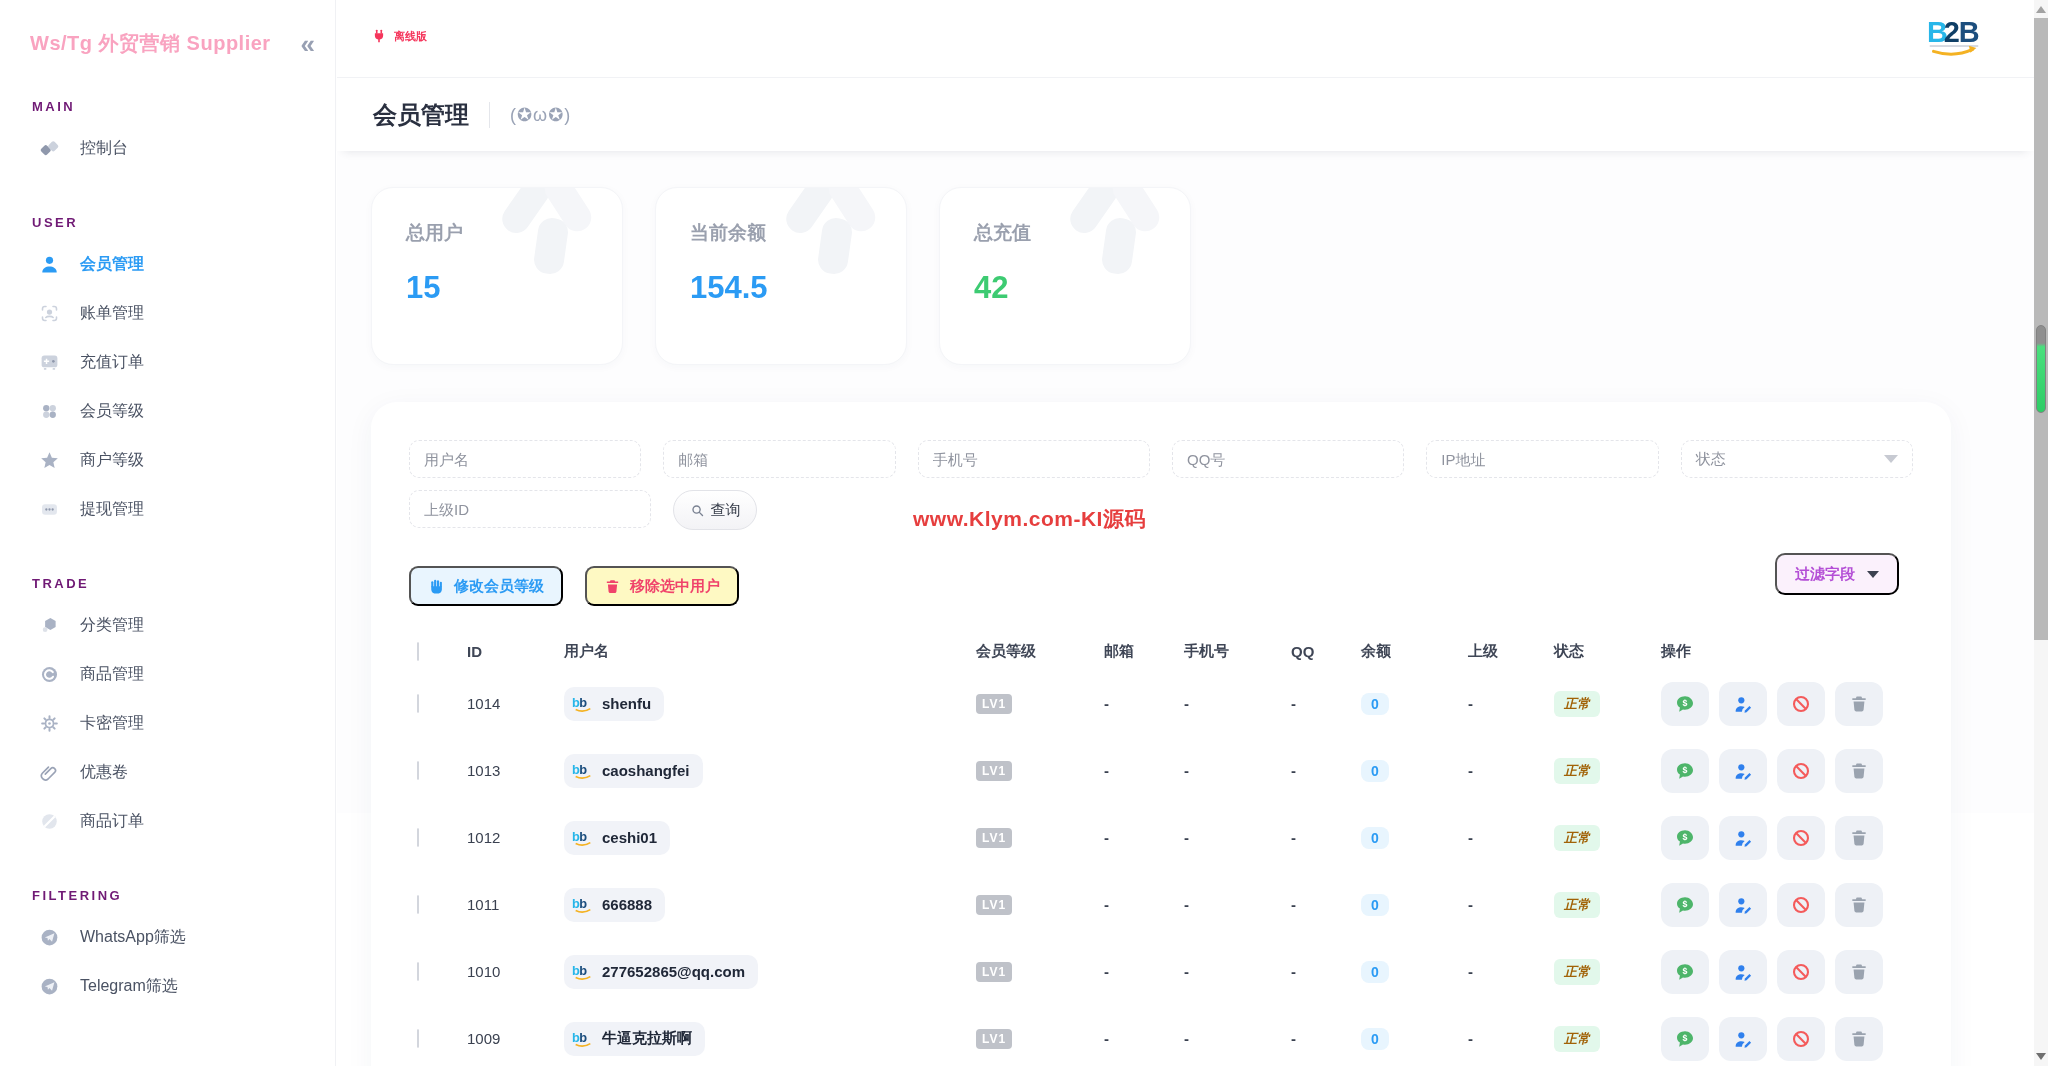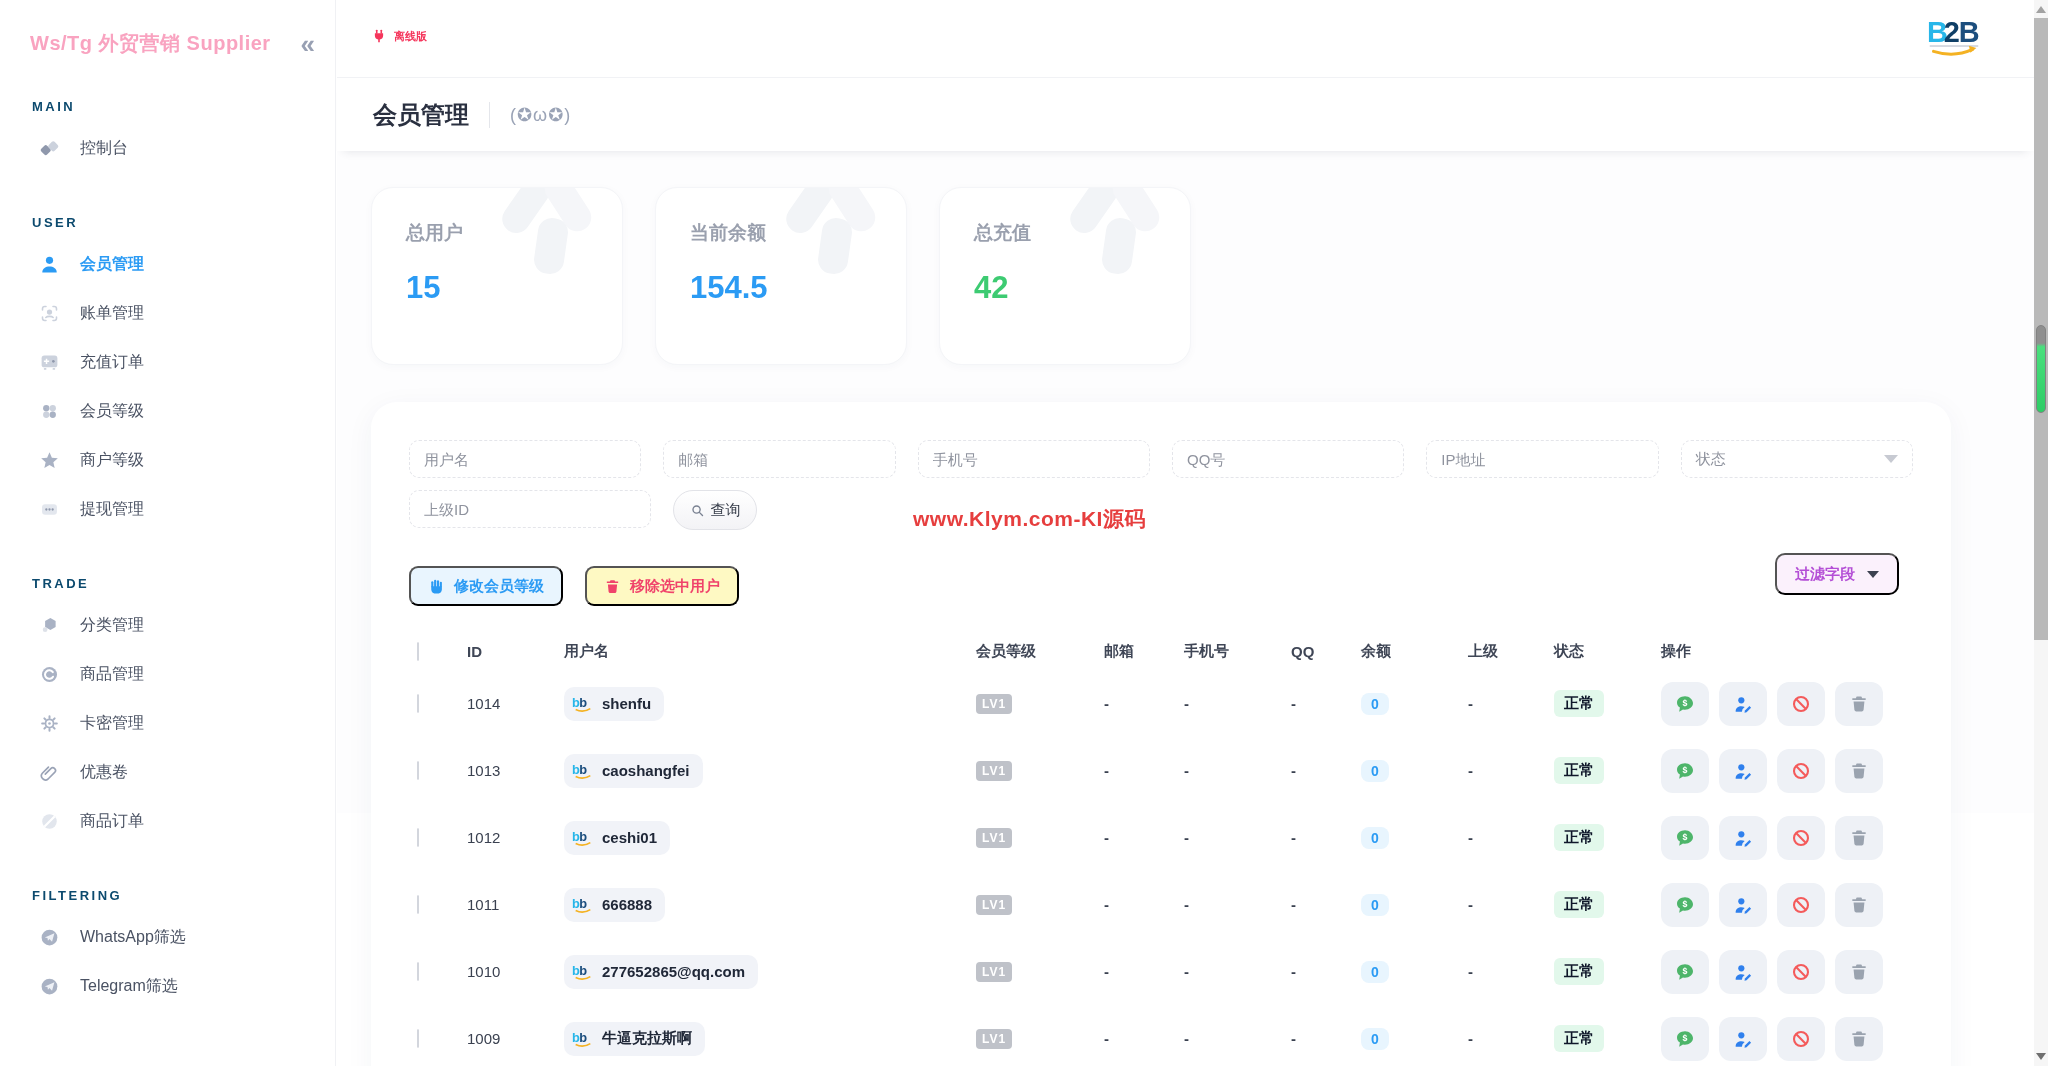--- a/index.html
+++ b/index.html
@@ -6,21 +6,21 @@
   html,body { width:2048px; height:1066px; overflow:hidden; background:#fff;
     font-family:"Liberation Sans","DejaVu Sans",sans-serif; }
   .app { position:relative; width:2048px; height:1066px; background:#fff; }
 
   
   .sidebar { position:absolute; left:0; top:0; width:336px; height:1066px;
     background:#fff; border-right:1px solid #f0f1f4; z-index:5; }
   .brand { display:flex; align-items:center; padding:30px 20px 0 30px; }
   .brand-title { color:#f9a3c0; font-weight:bold; font-size:20px; letter-spacing:.5px; flex:1; }
   .collapse { color:#98a0b3; font-size:26px; font-weight:bold; line-height:20px; cursor:pointer; }
-  .sec-label { margin:42px 0 10px 32px; color:#0c4a6e; font-size:13px; font-weight:bold; letter-spacing:2.5px; }
+  .sec-label { margin:42px 0 10px 32px; color:#701a75; font-size:13px; font-weight:bold; letter-spacing:2.5px; }
   .side-item { display:flex; align-items:center; gap:20px; height:49px; padding-left:38px;
     font-size:16px; color:#4a5263; cursor:pointer; }
   .side-item.active { color:#2b9bf4; font-weight:bold; }
   .side-ic { width:22px; height:22px; display:flex; align-items:center; justify-content:center; flex:none; }
   .side-ic svg { width:21px; height:21px; }
 
   
   .topbar { position:absolute; left:337px; top:0; width:1711px; height:78px; background:#fff;
     border-bottom:1px solid #f1f2f5; z-index:4; }
   .offline { position:absolute; left:34px; top:28px; display:flex; align-items:center; gap:7px;
@@ -90,22 +90,22 @@
   .tbody-row { height:67px; font-size:15px; color:#3a4150; }
   .dash { font-weight:bold; color:#3a4150; }
   .cbx { width:20px; height:20px; border:1.5px solid #d3d6dd; border-radius:5px; background:#fff; cursor:pointer; }
   .chip { display:inline-flex; align-items:center; gap:8px; background:#f1f3f8; border-radius:10px;
     padding:6px 13px 6px 8px; font-weight:bold; color:#202838; font-size:15px; }
   .chip svg { width:22px; height:22px; }
   .lv-badge { display:inline-block; background:#bfc2c9; color:#fff; font-weight:bold; font-size:12px;
     padding:3px 6px; border-radius:4px; letter-spacing:1px; }
   .bal-badge { display:inline-block; background:#e8f5fe; color:#2b9bf4; font-weight:bold; font-size:14px;
     padding:3px 10px; border-radius:8px; }
-  .status-badge { display:inline-block; background:#e2f8eb; color:#0f172a; font-weight:bold; font-size:15px;
-    padding:4px 10px; border-radius:6px; }
+  .status-badge { display:inline-block; background:#e2f8eb; color:#a16207; font-weight:bold; font-size:13px;
+    padding:4px 10px; border-radius:6px;font-style:italic; }
   .acts { display:flex; gap:10px; }
   .act-btn { width:48px; height:44px; border-radius:12px; background:#eef1f6; display:flex;
     align-items:center; justify-content:center; cursor:pointer; }
   .act-btn svg { width:20px; height:20px; }
 
   
   .scrollbar { position:absolute; right:0; top:0; width:14px; height:1066px; background:#f6f6f6; z-index:9; }
   .sb-arrow-up, .sb-arrow-down { position:absolute; left:2px; width:0; height:0;
     border-left:5px solid transparent; border-right:5px solid transparent; }
   .sb-arrow-up   { top:6px;    border-bottom:7px solid #a2a2a2; }

